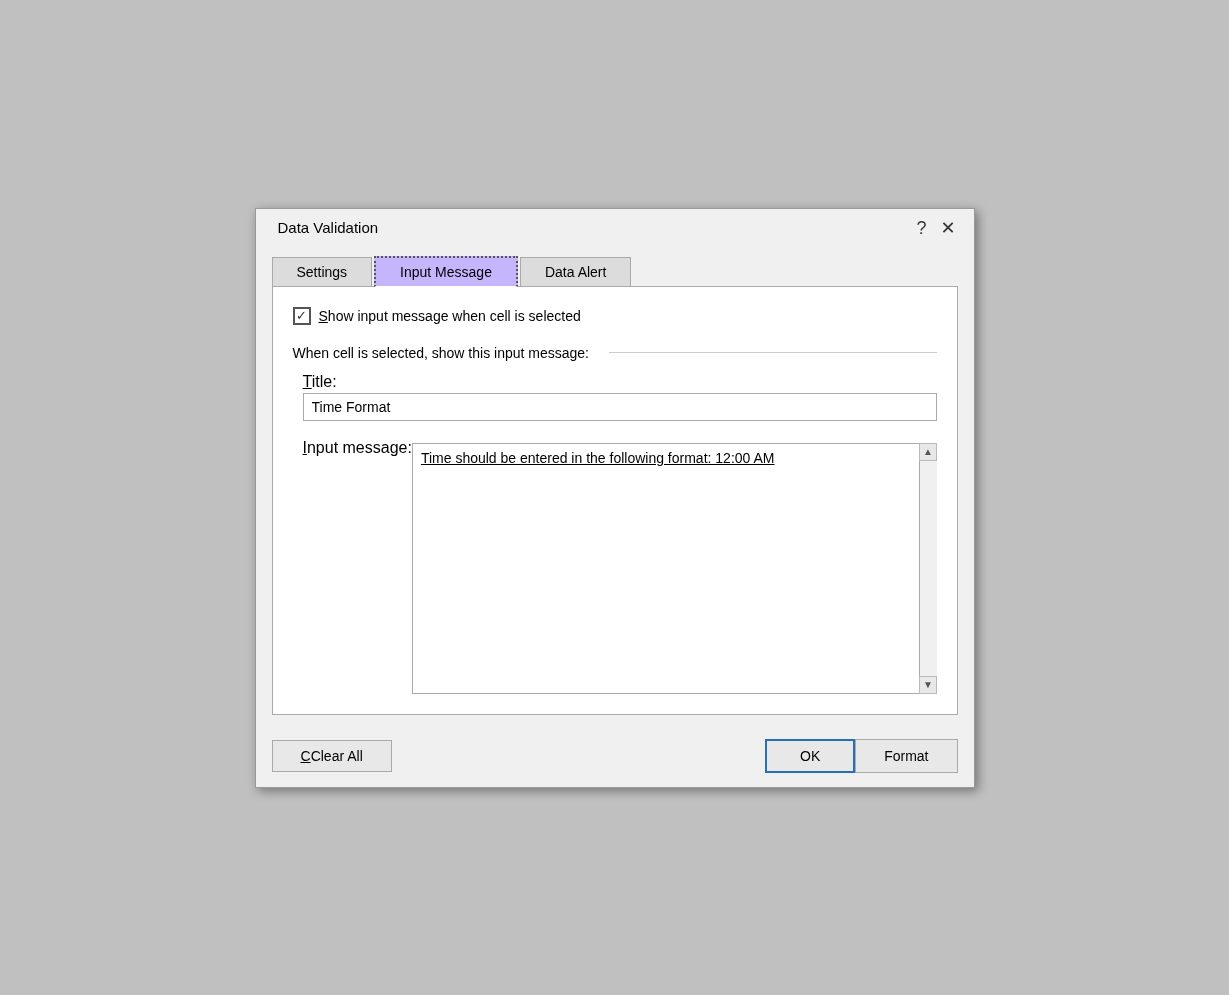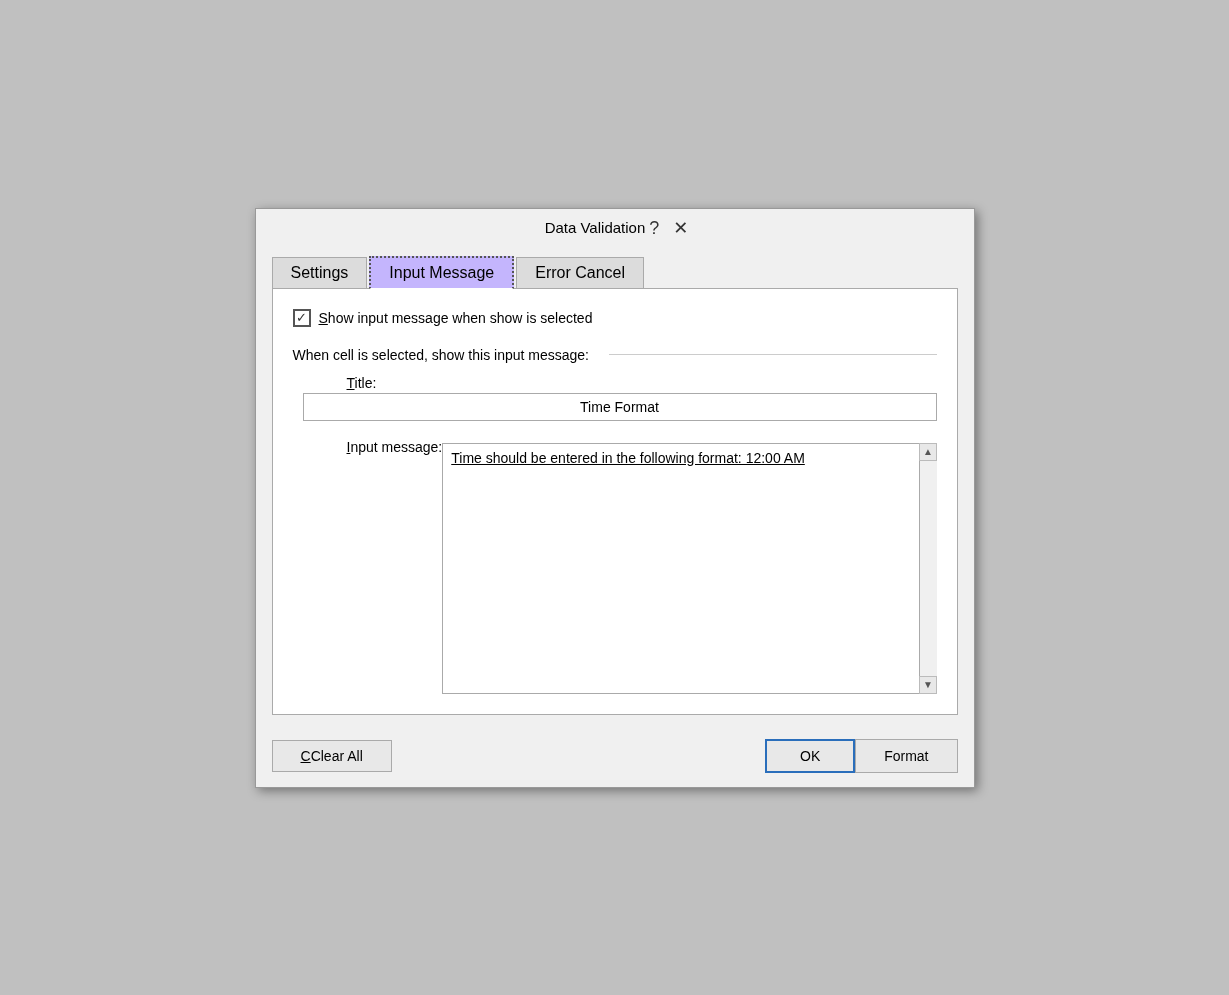--- a/index.html
+++ b/index.html
@@ -26,21 +26,21 @@
       min-height: 580px;
       display: flex;
       flex-direction: column;
     }
 
     .title-bar {
       background: #f0f0f0;
       padding: 10px 14px 8px 14px;
       display: flex;
       align-items: center;
-      justify-content: center;
+      justify-content: space-between;
       border-bottom: none;
       margin-left: 8px;
     }
 
     .title-bar-left {
       font-size: 15px;
       font-weight: 400;
       color: #000;
     }
 
@@ -69,26 +69,26 @@
 
     
     .tabs {
       display: flex;
       align-items: flex-end;
       margin-bottom: 0;
       gap: 2px;
     }
 
     .tab {
-      padding: 6px 18px;
+      padding: 6px 24px;
       background: #e0e0e0;
       border: 1px solid #aaa;
       border-bottom: none;
       cursor: pointer;
-      font-size: 16px;
+      font-size: 14px;
       color: #000;
       position: relative;
       bottom: -1px;
     }
 
     .tab.active {
       background: #c4b5fd;
       border: 2px dotted #555;
       border-bottom: 1px solid #fff;
       font-weight: 400;
@@ -145,39 +145,37 @@
 
     .field-group {
       margin-left: 10px;
       display: flex;
       flex-direction: column;
       gap: 6px;
       flex: 1;
     }
 
     .field-label {
-      font-size: 14px;
+      font-size: 16px;
       color: #000;
       margin-bottom: 2px;
-      margin-left: 44px;
     }
 
     .field-label u {
       text-decoration: underline;
     }
 
     .text-input {
       width: 100%;
       border: 1px solid #aaa;
       padding: 5px 8px;
       font-size: 14px;
       font-family: "Segoe UI", Arial, sans-serif;
       background: #fff;
       outline: none;
-      text-align: center;
     }
 
     .textarea-wrapper {
       flex: 1;
       position: relative;
       display: flex;
       flex-direction: column;
     }
 
     .text-area {
@@ -293,32 +291,32 @@
   <div class="dialog-body">
 
     <div class="tabs">
       <div class="tab">
         <span>Settings</span>
       </div>
       <div class="tab active">
         <span>Input Message</span>
       </div>
       <div class="tab">
-        <span>Error Cancel</span>
+        <span>Data Alert</span>
       </div>
     </div>
 
     <div class="tab-content">
 
       <div class="checkbox-row">
         <div class="checkbox-box">
           <span class="checkmark">✓</span>
         </div>
         <label class="checkbox-label">
-          <u>S</u><span>how input message when show is selected</span>
+          <u>S</u><span>how input message when cell is selected</span>
         </label>
       </div>
 
       <div class="section-label-with-line">
         <span>When cell is selected, show this input message:</span>
         <div class="section-line"></div>
       </div>
 
       <div class="field-group">
 

